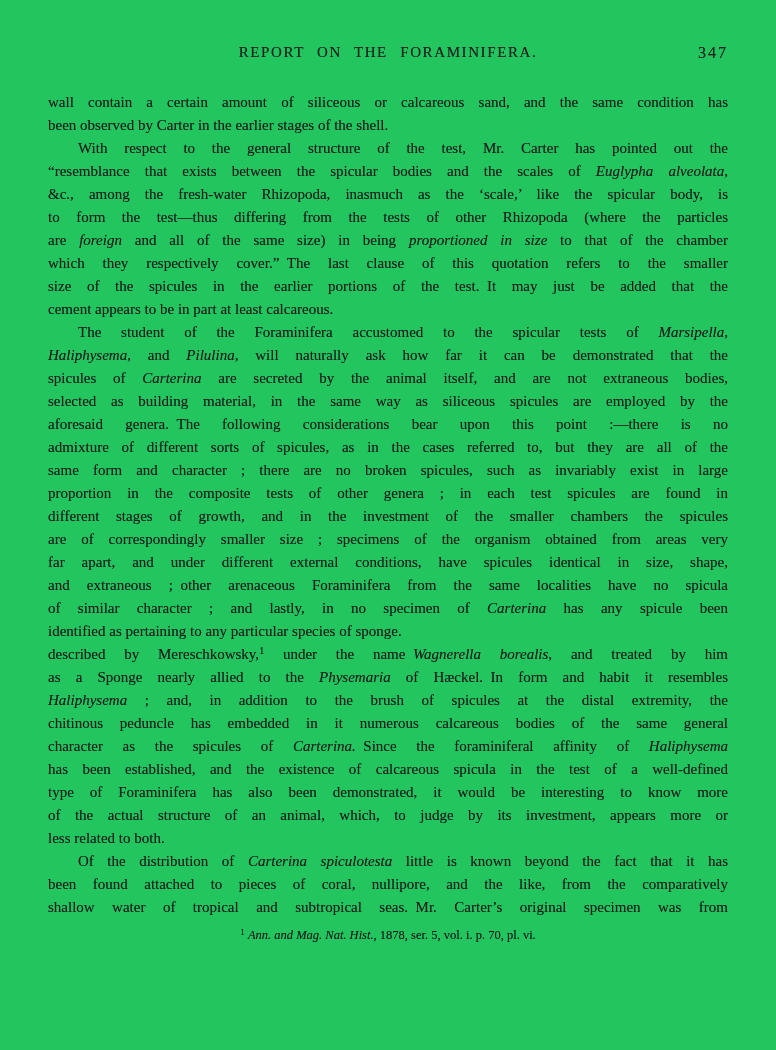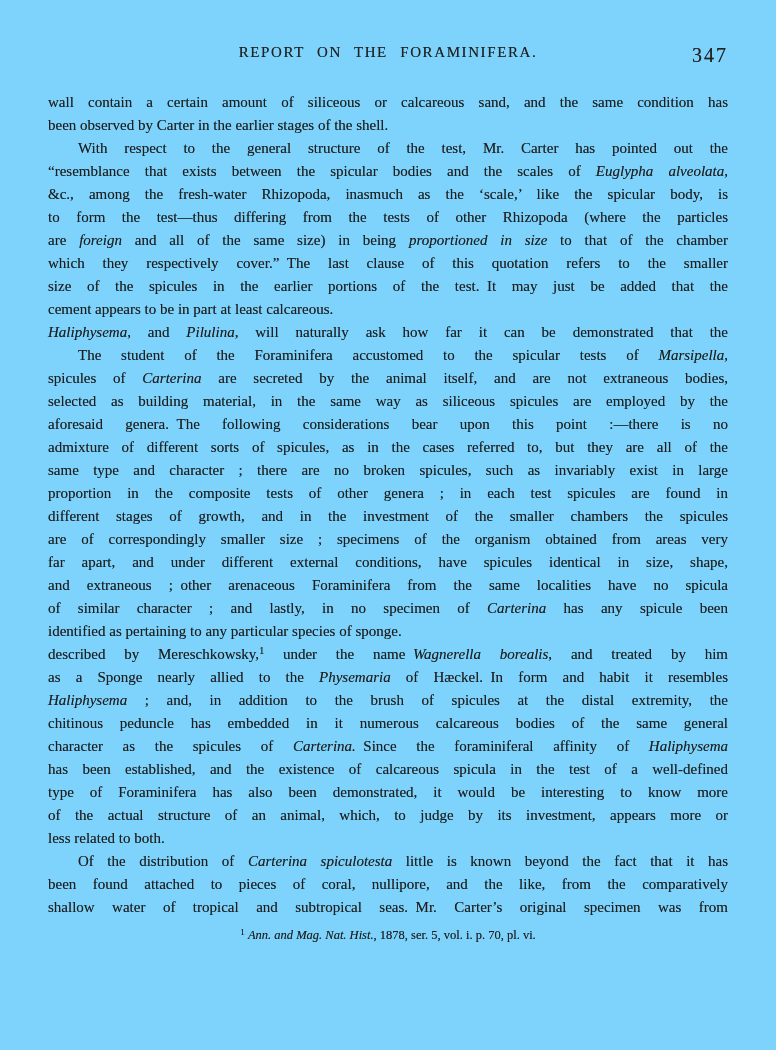--- a/index.html
+++ b/index.html
@@ -2,21 +2,21 @@
 <html><head>
 <meta charset="utf-8">
 <style>
   html, body { margin: 0; padding: 0; }
   body { background: #ffffff; }
   .page {
     position: relative;
     width: 776px;
     height: 1050px;
     margin: 0 auto;
-    background: #7dd3fc;
+    background: #22c55e;
     box-sizing: border-box;
     font-family: "Liberation Serif", "DejaVu Serif", serif;
     color: #1e1e1e;
     overflow: hidden;
   }
   .running-head {
     position: relative;
     margin: 44px 48px 0 48px;
     height: 20px;
     text-align: center;
@@ -25,21 +25,21 @@
     word-spacing: 7px;
     color: #222;
     text-shadow: 0 0 0.6px rgba(20,20,20,0.55);
   }
   .page-num {
     position: absolute;
     right: 0;
     top: 0;
     letter-spacing: 2px;
     word-spacing: normal;
-    font-size: 20px;
+    font-size: 16px;
   }
   .body-text {
     margin: 27px 48px 0 48px;
     width: 680px;
     font-size: 15px;
     text-shadow: 0 0 0.6px rgba(20,20,20,0.5);
   }
   .para { margin: 0; }
   .line {
     line-height: 23px;
@@ -84,27 +84,27 @@
         <div class="line indent"><span>With respect to the general structure of the test, Mr. Carter has pointed out the</span></div>
         <div class="line"><span>“resemblance that exists between the spicular bodies and the scales of </span><span class="it">Euglypha alveolata</span><span>,</span></div>
         <div class="line"><span>&amp;c., among the fresh-water Rhizopoda, inasmuch as the ‘scale,’ like the spicular body, is</span></div>
         <div class="line"><span>to form the test—thus differing from the tests of other Rhizopoda (where the particles</span></div>
         <div class="line"><span>are </span><span class="it">foreign</span><span> and all of the same size) in being </span><span class="it">proportioned in size</span><span> to that of the chamber</span></div>
         <div class="line"><span>which they respectively cover.” The last clause of this quotation refers to the smaller</span></div>
         <div class="line"><span>size of the spicules in the earlier portions of the test. It may just be added that the</span></div>
         <div class="line last"><span>cement appears to be in part at least calcareous.</span></div>
       </div>
       <div class="para">
+        <div class="line indent"><span>The student of the Foraminifera accustomed to the spicular tests of </span><span class="it">Marsipella</span><span>,</span></div>
         <div class="line"><span class="it">Haliphysema</span><span>, and </span><span class="it">Pilulina</span><span>, will naturally ask how far it can be demonstrated that the</span></div>
-        <div class="line indent"><span>The student of the Foraminifera accustomed to the spicular tests of </span><span class="it">Marsipella</span><span>,</span></div>
         <div class="line"><span>spicules of </span><span class="it">Carterina</span><span> are secreted by the animal itself, and are not extraneous bodies,</span></div>
         <div class="line"><span>selected as building material, in the same way as siliceous spicules are employed by the</span></div>
         <div class="line"><span>aforesaid genera. The following considerations bear upon this point :—there is no</span></div>
         <div class="line"><span>admixture of different sorts of spicules, as in the cases referred to, but they are all of the</span></div>
-        <div class="line"><span>same type and character ; there are no broken spicules, such as invariably exist in large</span></div>
+        <div class="line"><span>same form and character ; there are no broken spicules, such as invariably exist in large</span></div>
         <div class="line"><span>proportion in the composite tests of other genera ; in each test spicules are found in</span></div>
         <div class="line"><span>different stages of growth, and in the investment of the smaller chambers the spicules</span></div>
         <div class="line"><span>are of correspondingly smaller size ; specimens of the organism obtained from areas very</span></div>
         <div class="line"><span>far apart, and under different external conditions, have spicules identical in size, shape,</span></div>
         <div class="line"><span>and extraneous ; other arenaceous Foraminifera from the same localities have no spicula</span></div>
         <div class="line"><span>of similar character ; and lastly, in no specimen of </span><span class="it">Carterina</span><span> has any spicule been</span></div>
         <div class="line last"><span>identified as pertaining to any particular species of sponge.</span></div>
       </div>
       <div class="para">
         <div class="line"><span>described by Mereschkowsky,</span><sup>1</sup><span> under the name </span><span class="it">Wagnerella borealis</span><span>, and treated by him</span></div>

